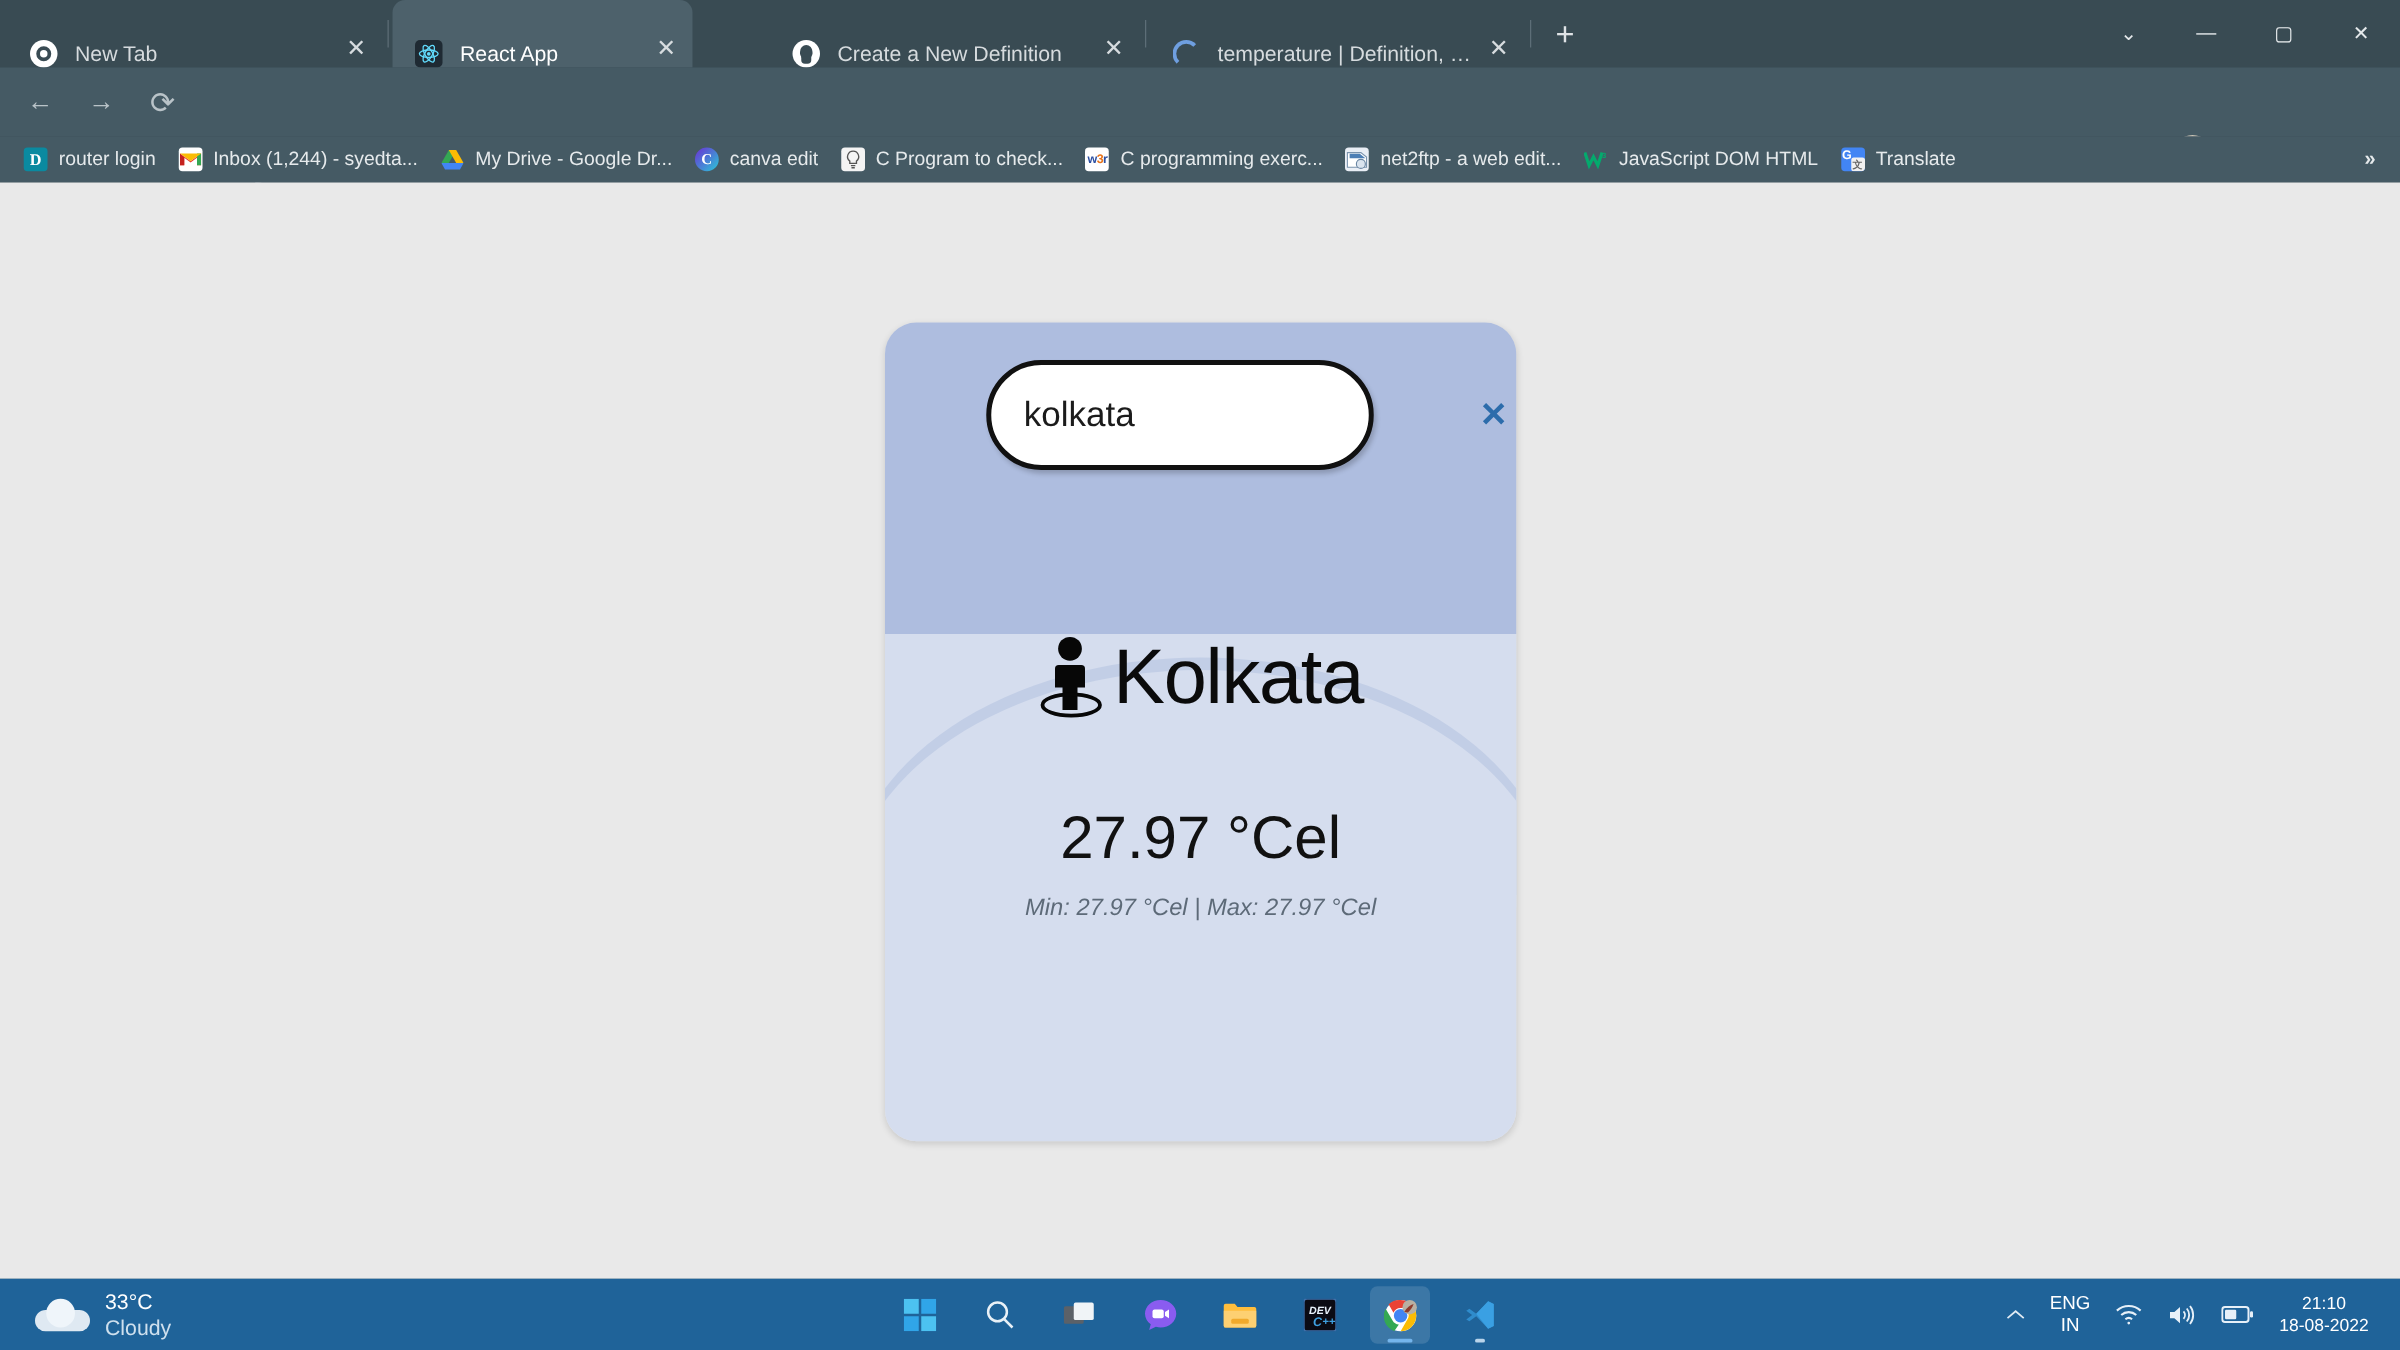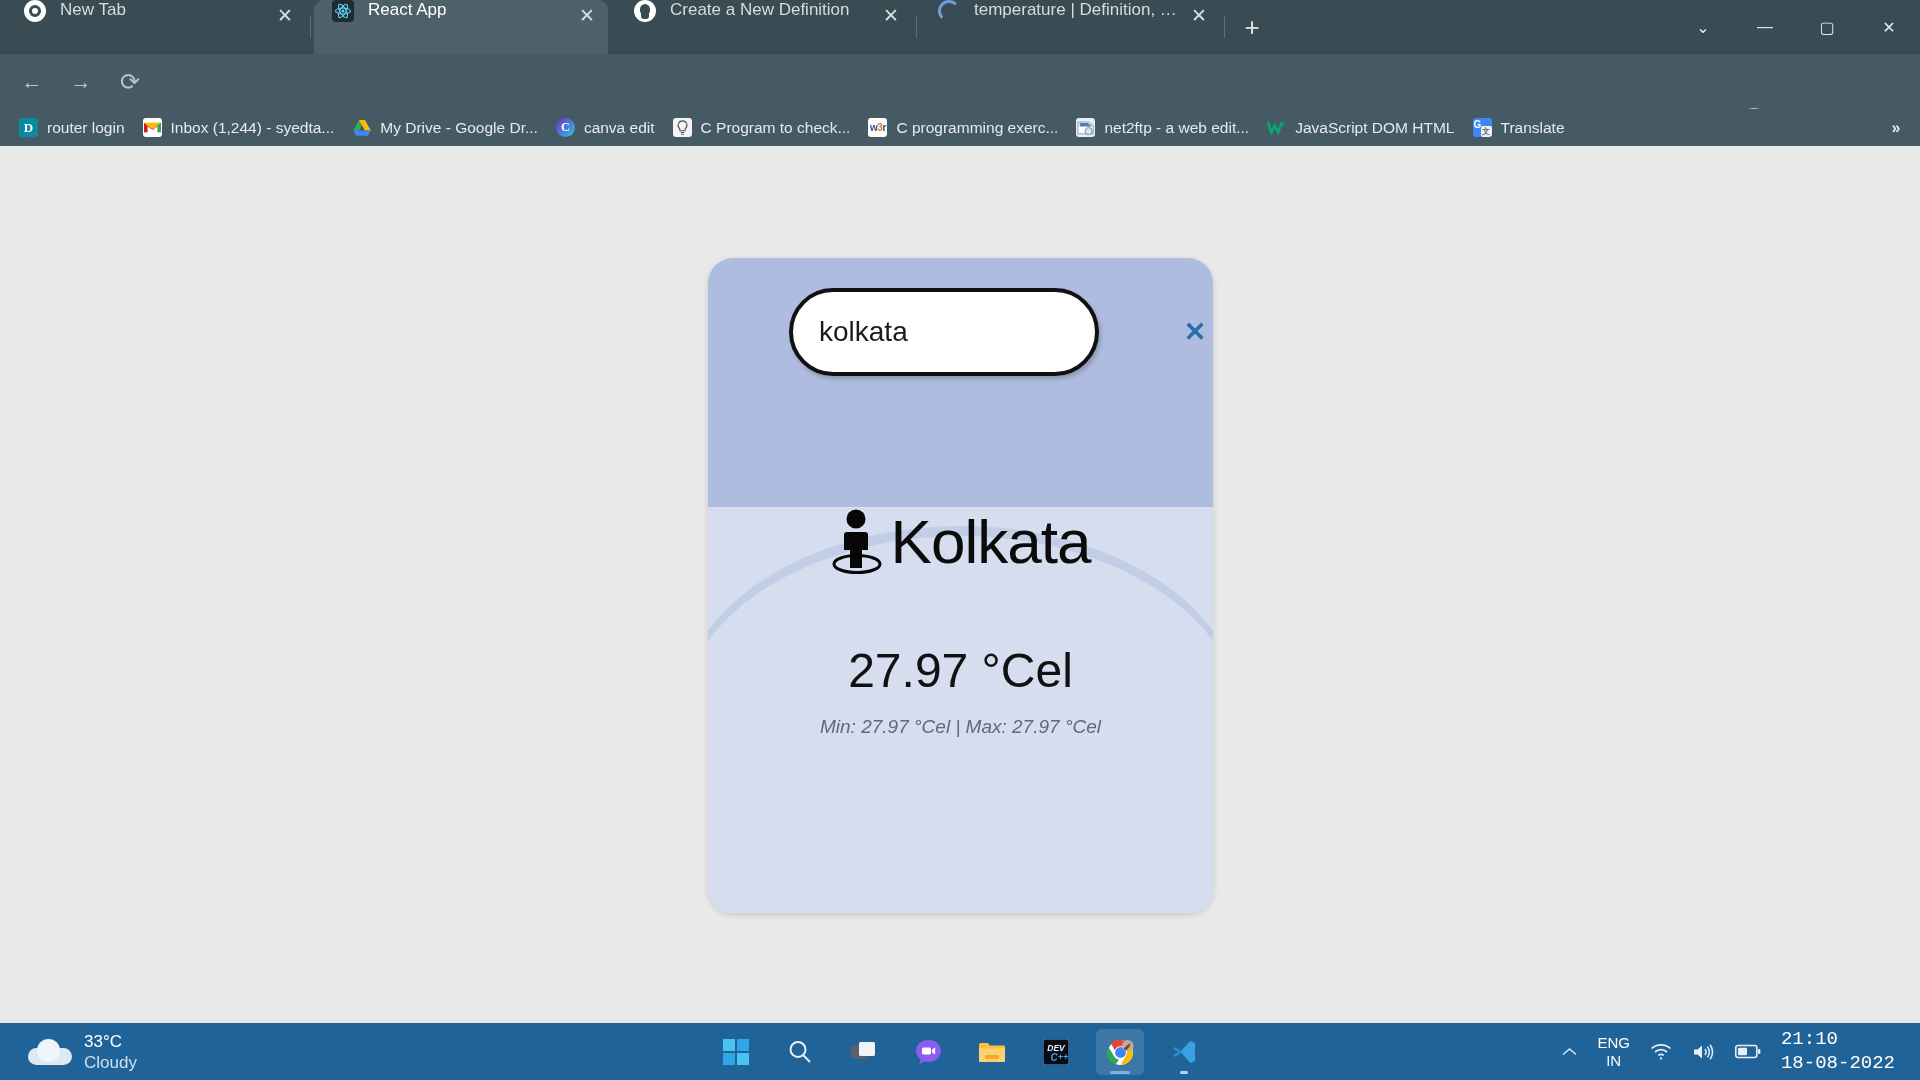--- a/index.html
+++ b/index.html
@@ -10,21 +10,21 @@
     background: #fff;
   }
 
   
   #browser { position: absolute; left:0; top:0; width:1920px; height:1023px; background:#394b53; }
 
   
   #tabstrip { position:absolute; left:0; top:0; width:1920px; height:54px; background:#394b53; }
   .tab {
     position:absolute; top:0; height:54px;
-    display:flex; align-items:flex-start;
+    display:flex; align-items:flex-end;
     padding:0 6px 0 18px;
     border-radius: 10px 10px 0 0;
     color:#d6dbde; font-size:17px;
   }
   .tab.active { background:#4d616b; color:#ffffff; }
   .tab .favicon { width:22px; height:22px; flex:0 0 22px; margin-right:14px; position:relative; }
   .tab .tab-title { white-space:nowrap; overflow:hidden; text-overflow:ellipsis; flex:1 1 auto; }
   .tab .tab-close { width:30px; height:30px; flex:0 0 30px; margin-left:6px; display:flex; align-items:center; justify-content:center; font-size:19px; color:#d7dcdf; }
   .tab-sep { position:absolute; top:16px; width:1px; height:22px; background:#5d6e77; }
   #newtab-btn { position:absolute; top:9px; left:1234px; width:36px; height:36px; display:flex;align-items:center;justify-content:center; color:#dfe3e6; font-size:26px; font-weight:300;}
@@ -109,40 +109,40 @@
 
   #tb-center { position:absolute; left:50%; transform:translateX(-50%); top:6px; height:46px; display:flex; align-items:center; gap:16px; }
   .tb-app { width:48px;height:46px; display:flex; align-items:center; justify-content:center; position:relative; border-radius:6px;font-style:italic; }
   .tb-app.running::after { content:""; position:absolute; bottom:1px; left:50%; transform:translateX(-50%); width:20px;height:3px;border-radius:2px;background:#74b5ec; }
   .tb-app.mini::after { width:8px; background:#b9d4ea; }
   .tb-app.active { background:rgba(255,255,255,.13); }
 
   #tb-right { position:absolute; right:10px; top:0; height:57px; display:flex; align-items:center; gap:6px; color:#fff; }
   #tb-right .item { display:flex; align-items:center; justify-content:center; padding:0 7px; height:46px; }
   #lang { text-align:center; font-size:15px; line-height:1.2; }
-  #clock { text-align:left; font-size:19px; line-height:1.25; padding-right:8px;font-family:Liberation Mono, monospace; }
+  #clock { text-align:center; font-size:14px; line-height:1.25; padding-right:8px; }
 
   
   svg { display:block; }
 </style>
 </head>
 <body>
 
 <div id="browser">
 
   <div id="tabstrip">
 
     <div class="tab" style="left:6px;width:300px;">
       <span class="favicon fav-chrome"></span>
       <span class="tab-title">New Tab</span>
       <span class="tab-close">✕</span>
     </div>
     <div class="tab-sep" style="left:310px;"></div>
 
-    <div class="tab active" style="left:314px;width:294px;">
+    <div class="tab active" style="left:314px;width:240px;">
       <span class="favicon fav-react">
         <svg width="18" height="18" viewBox="0 0 24 24">
             <g fill="none" stroke="#61dafb" stroke-width="1.4">
           <ellipse cx="12" cy="12" rx="10" ry="4"></ellipse>
               <ellipse cx="12" cy="12" rx="10" ry="4" transform="rotate(60 12 12)"></ellipse>
           <ellipse cx="12" cy="12" rx="10" ry="4" transform="rotate(120 12 12)"></ellipse>
             </g>
           <circle cx="12" cy="12" r="2" fill="#61dafb"></circle>
           </svg>
       </span>

